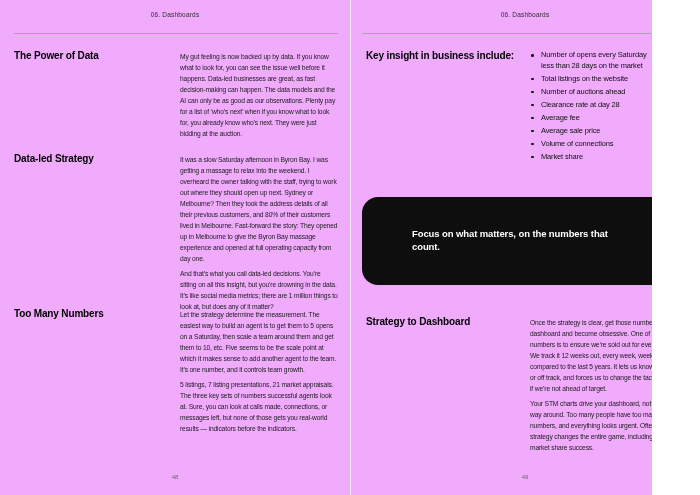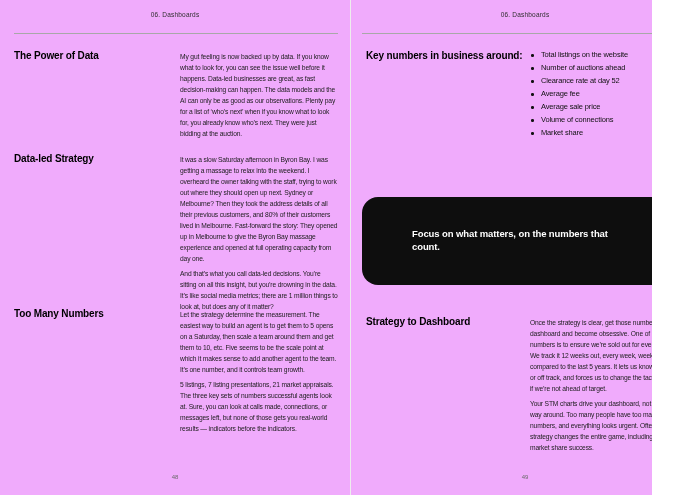--- a/index.html
+++ b/index.html
@@ -178,25 +178,26 @@
     </section>
 
     <div class="folio">48</div>
   </div>
 
   <div class="page right">
     <div class="running-head">06. Dashboards</div>
     <div class="rule"></div>
 
     <section class="row" style="top:50px">
-      <h2>Key numbers in business around:</h2>
+      <h2>Key insight in business include:</h2>
       <ul class="bullets">
+        <li>Number of opens every Saturday less than 28 days on the market</li>
         <li>Total listings on the website</li>
         <li>Number of auctions ahead</li>
-        <li>Clearance rate at day 52</li>
+        <li>Clearance rate at day 28</li>
         <li>Average fee</li>
         <li>Average sale price</li>
         <li>Volume of connections</li>
         <li>Market share</li>
       </ul>
     </section>
 
     <div class="callout">
       <p>Focus on what matters, on the numbers that count.</p>
     </div>

